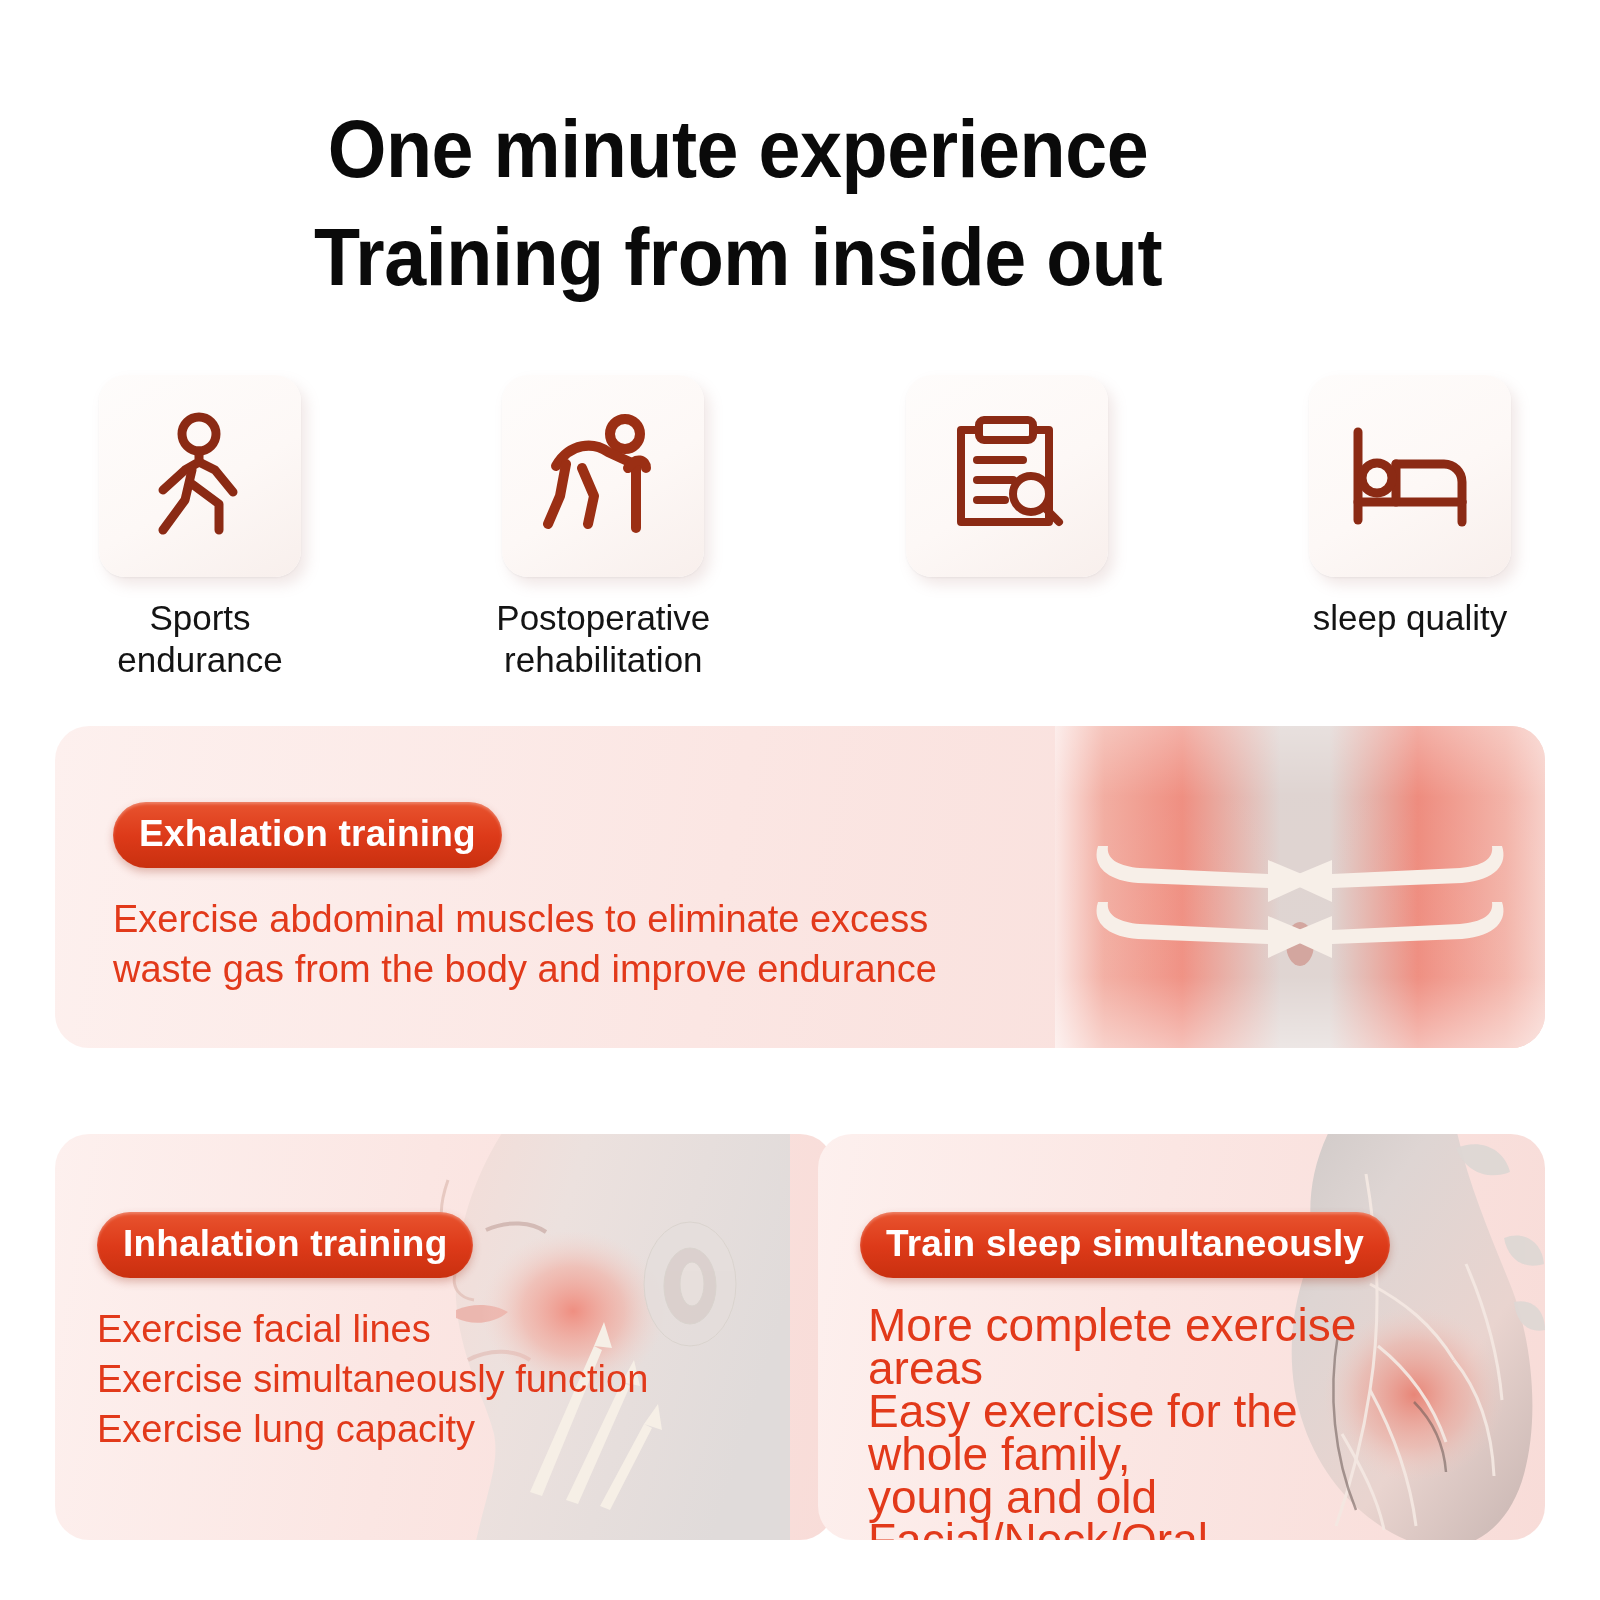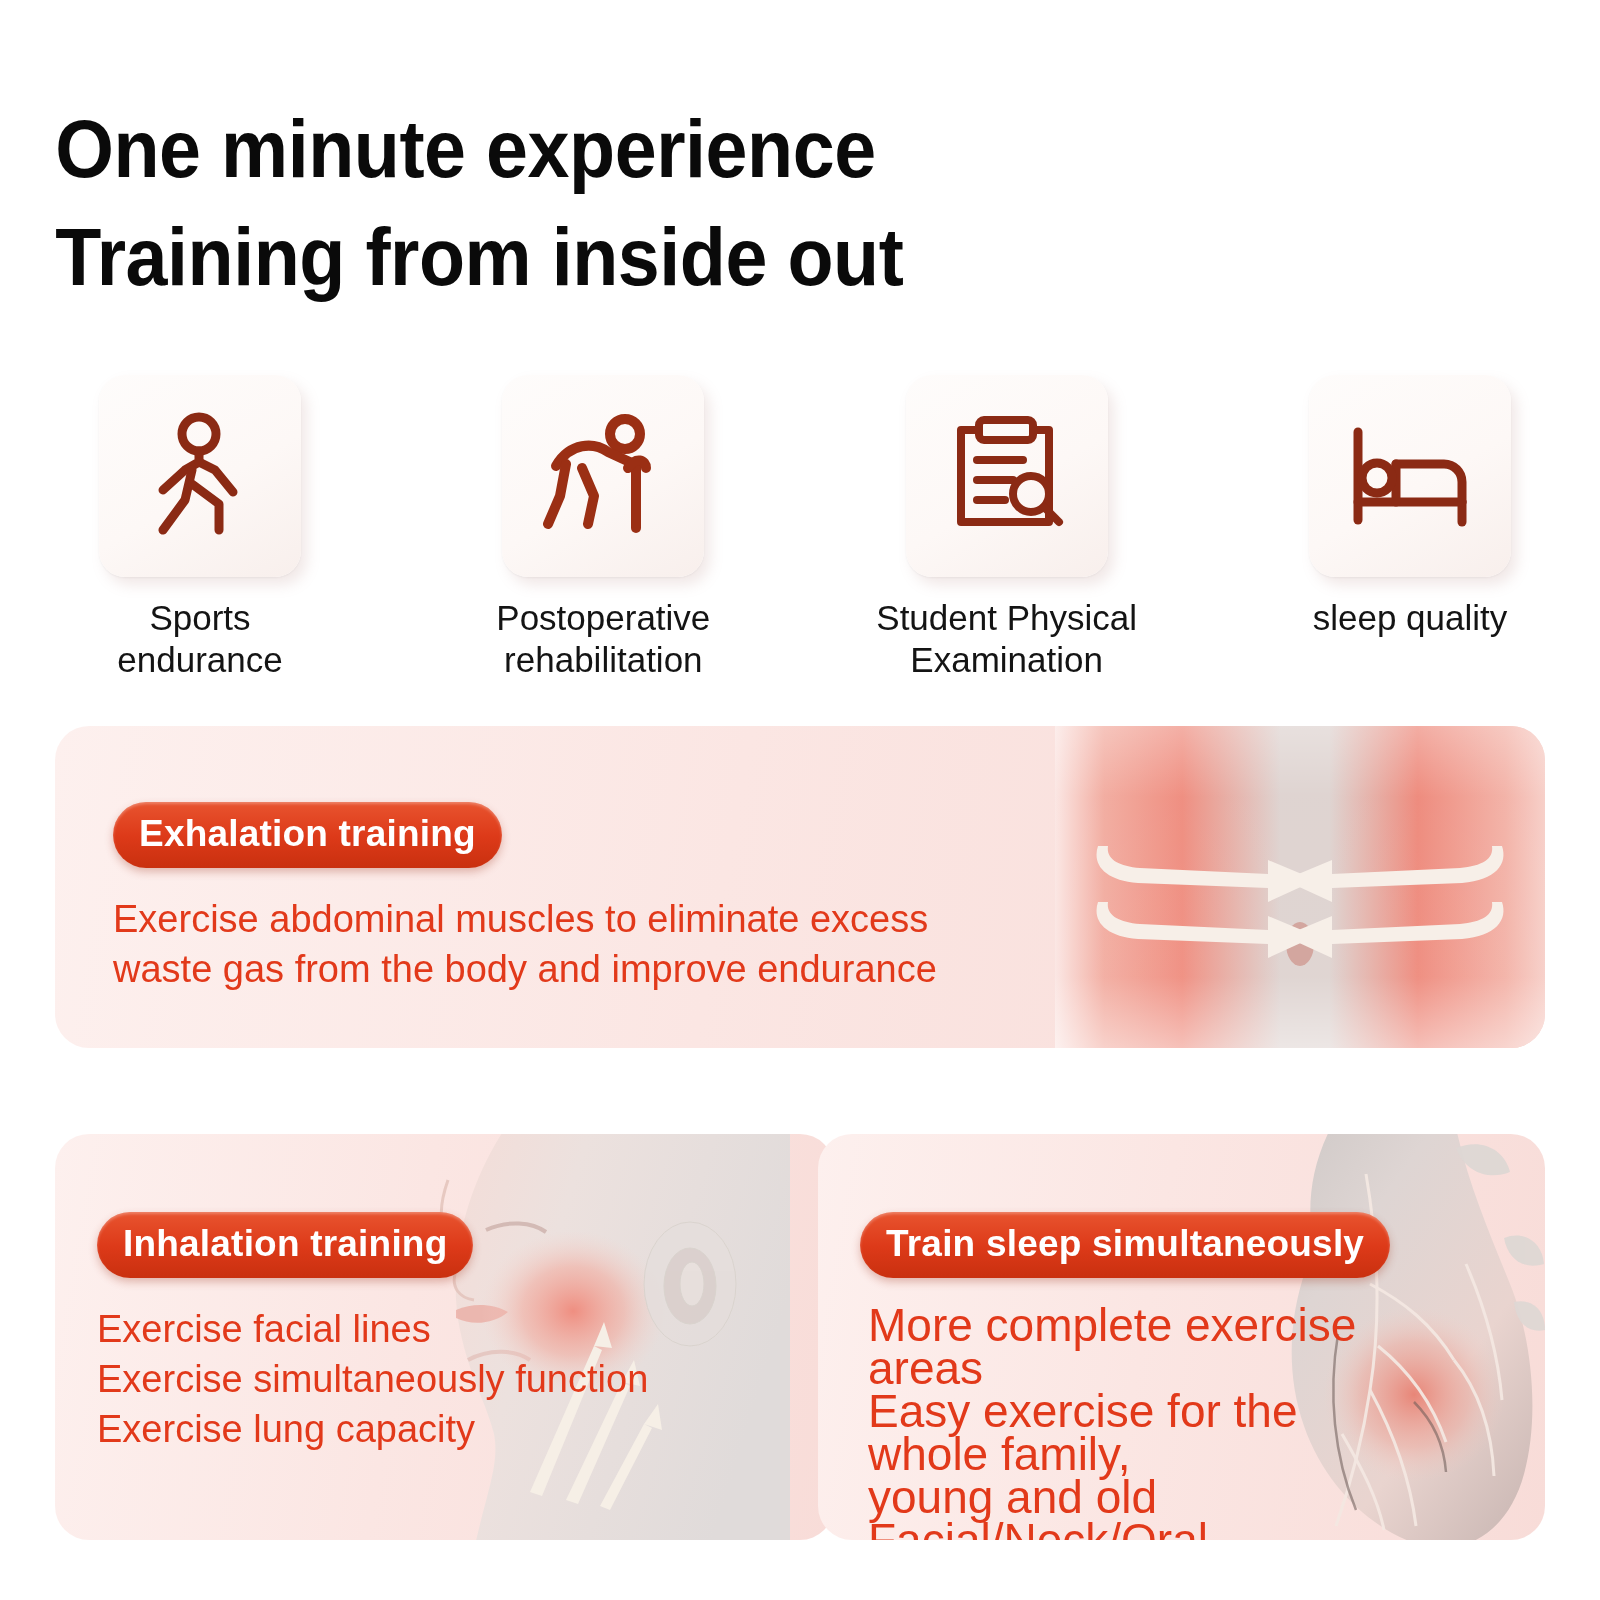--- a/index.html
+++ b/index.html
@@ -7,21 +7,22 @@
     width:1600px;height:1600px;
     background:#ffffff;
     font-family:"Liberation Sans","DejaVu Sans",sans-serif;
     overflow:hidden;
     position:relative;
   }
 
   
   .title-block{
     position:absolute;left:0;top:95px;width:1380px;
-    text-align:left;
+    text-align:center;
+    padding-left:48px;
   }
   .title-line{
     font-family:"Liberation Sans Narrow","Liberation Sans",sans-serif;
     font-weight:bold;
     font-size:82px;
     line-height:108px;
     letter-spacing:-0.5px;
     color:#0a0a0a;
     transform:scaleX(0.92);
     transform-origin:center;
@@ -163,22 +164,20 @@
       <svg width="120" height="124" viewBox="0 0 120 124" fill="none" stroke="#8b2a14" stroke-width="8" stroke-linecap="round" stroke-linejoin="round">
         <path d="M86 16 L102 16 L102 108 L14 108 L14 16 L32 16"></path>
         <rect x="32" y="6" width="54" height="20" rx="5"></rect>
         <path d="M30 46 L76 46"></path>
         <path d="M30 66 L66 66"></path>
         <path d="M30 86 L58 86"></path>
         <circle cx="84" cy="80" r="18"></circle>
         <path d="M97 93 L112 108"></path>
       </svg>
     </div>
-    <div class="icon-label">Student Physical
-Examination</div>
   </div>
 
 
   <div class="icon-cell">
     <div class="icon-tile">
       <svg width="124" height="112" viewBox="0 0 124 112" fill="none" stroke="#8b2a14" stroke-width="9" stroke-linecap="round" stroke-linejoin="round">
         <path d="M10 12 L10 100"></path>
         <path d="M10 82 L114 82"></path>
         <path d="M114 82 L114 102"></path>
         <path d="M48 44 L96 44 C106 44 114 52 114 62 L114 82"></path>

